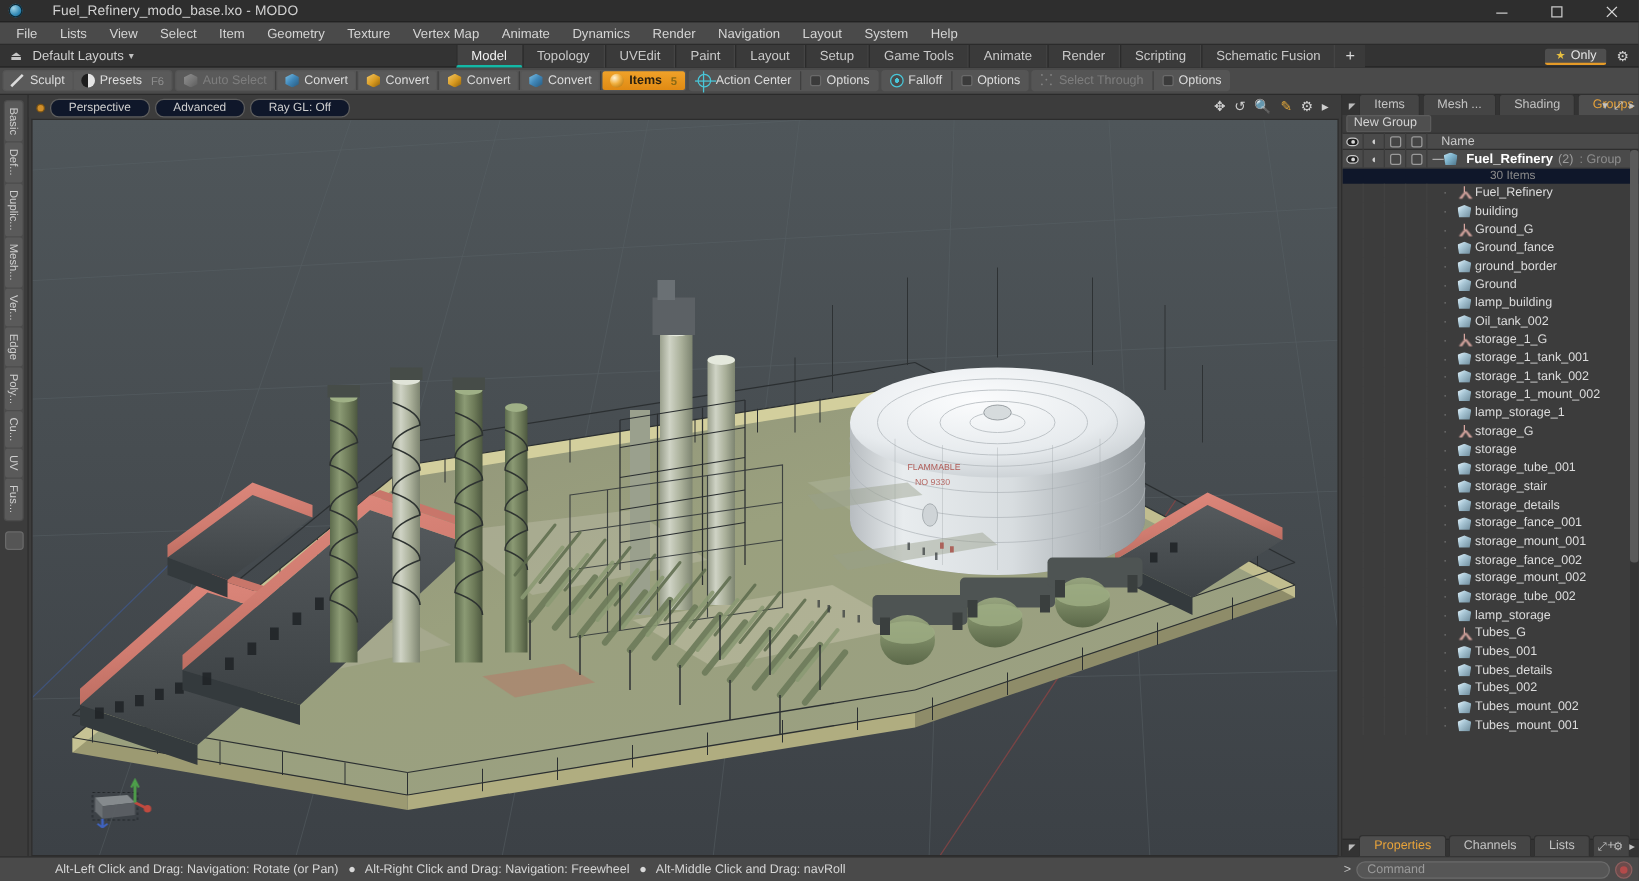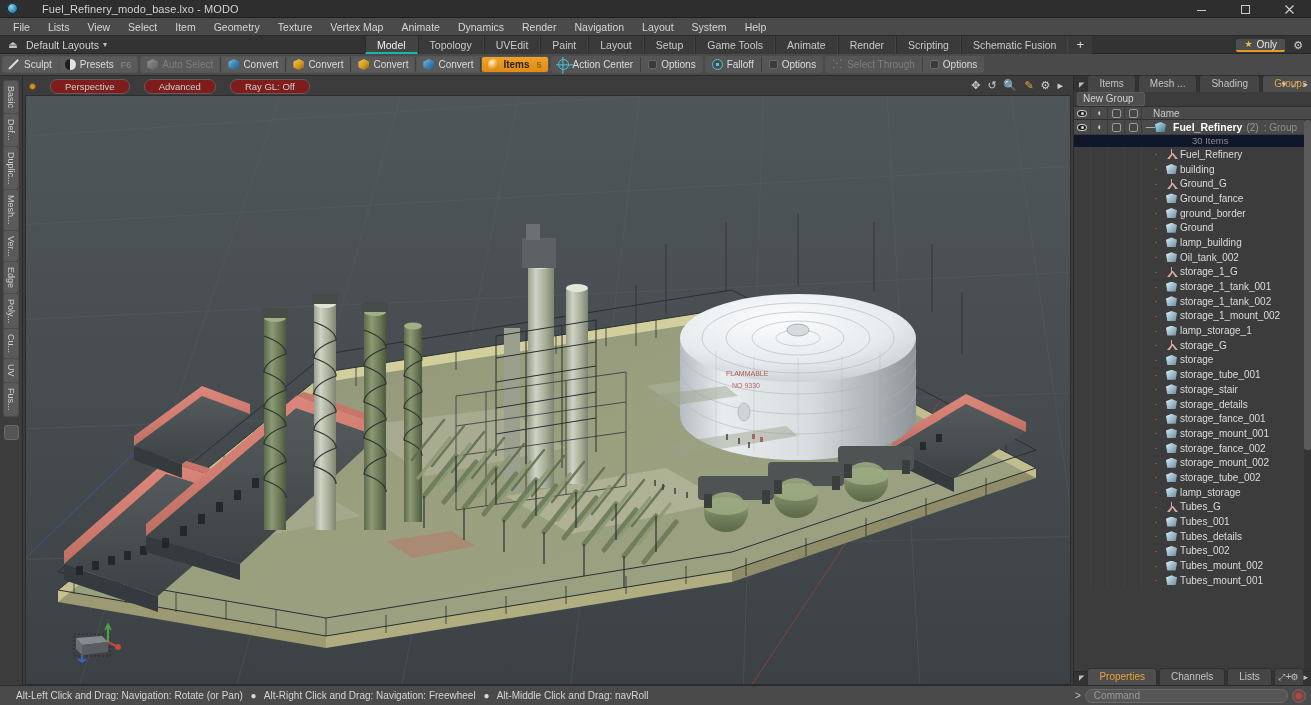--- a/index.html
+++ b/index.html
@@ -91,22 +91,22 @@
     background:#5a5a5a; padding:5px 2px; border-radius:2px; white-space:nowrap; }
   .vhandle { margin-top:8px; width:15px; height:15px; background:#555; border-radius:3px;
     border:1px solid #6a6a6a; }
 
   
   .viewport-wrap { flex:1 1 auto; display:flex; flex-direction:column; min-width:0;
     background:#3c3c3c; padding:2px 0 0 0; }
   .vp-header { height:16px; display:flex; align-items:center; gap:4px; padding-left:6px;
     background:#3c3c3c; position:relative; }
   .vp-dot { width:7px; height:7px; border-radius:50%; background:#d18f2a; border:1px solid #7a5313; }
-  .vp-pill { font-size:9.5px; color:#cfcfcf; background:#7f1d1d; border:1px solid #5d5d5d;
-    border-radius:7px; padding:1px 14px; line-height:11px;margin-left:10px; }
+  .vp-pill { font-size:9.5px; color:#cfcfcf; background:#0f172a; border:1px solid #5d5d5d;
+    border-radius:7px; padding:1px 14px; line-height:11px; }
   .vp-tools { position:absolute; right:10px; top:1px; display:flex; gap:7px; align-items:center;
     font-size:11px; color:#cfcfcf; }
   .vp-tools .hi { color:#e0a63a; }
 
   .viewport { flex:1 1 auto; position:relative; overflow:hidden; margin:1px 2px 0 2px;
     background:linear-gradient(180deg,#4d5458 0%,#474d51 40%,#3e4348 100%);
     border:1px solid #2c2c2c; }
   .grid-svg { position:absolute; inset:0; width:100%; height:100%; }
   .scene { position:absolute; inset:0; }
   .vp-stats { position:absolute; right:8px; bottom:22px; text-align:right; font-size:9.5px;
@@ -173,21 +173,21 @@
     clip-path:polygon(50% 0,100% 22%,88% 100%,12% 100%,0 22%); }
   .rp-scroll { position:absolute; right:0; top:0; width:7px; height:100%; background:#343434; }
   .rp-thumb { position:absolute; right:0; top:0; width:7px; background:#5a5a5a; border-radius:3px; }
 
   .rp-bottabs { height:14px; display:flex; align-items:flex-end; background:#333; padding-left:4px;
     border-top:1px solid #2a2a2a; position:relative; }
 
   
   .statusbar { height:20px; flex:0 0 20px; background:#4a4a4a; display:flex; align-items:center;
     border-top:1px solid #2b2b2b; }
-  .status-text { font-size:10px; color:#d5d5d5; padding-left:16px; white-space:nowrap; }
+  .status-text { font-size:10px; color:#d5d5d5; padding-left:44px; white-space:nowrap; }
   .status-text .bullet { color:#d8d8d8; padding:0 5px; }
   .cmd-area { margin-left:auto; width:241px; height:20px; display:flex; align-items:center; gap:4px;
     background:#4a4a4a; padding:0 5px; }
   .cmd-caret { font-size:10px; color:#c5c5c5; }
   .cmd-input { flex:1; height:14px; background:#565656; border:1px solid #6b6b6b; border-radius:7px;
     font-size:10px; color:#9b9b9b; padding:0 8px; line-height:12px; }
   .cmd-rec { width:14px; height:14px; border-radius:50%; background:#6b4b4b; border:1px solid #8d5f5f;
     display:flex; align-items:center; justify-content:center; }
   .cmd-rec i { width:6px; height:6px; border-radius:50%; background:#b34a4a; display:block; }
 </style>

